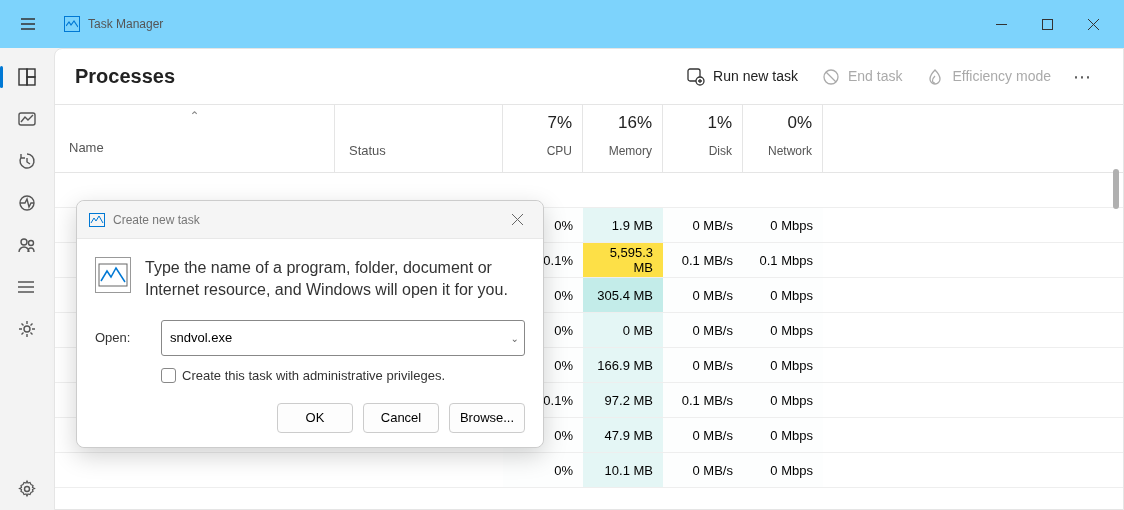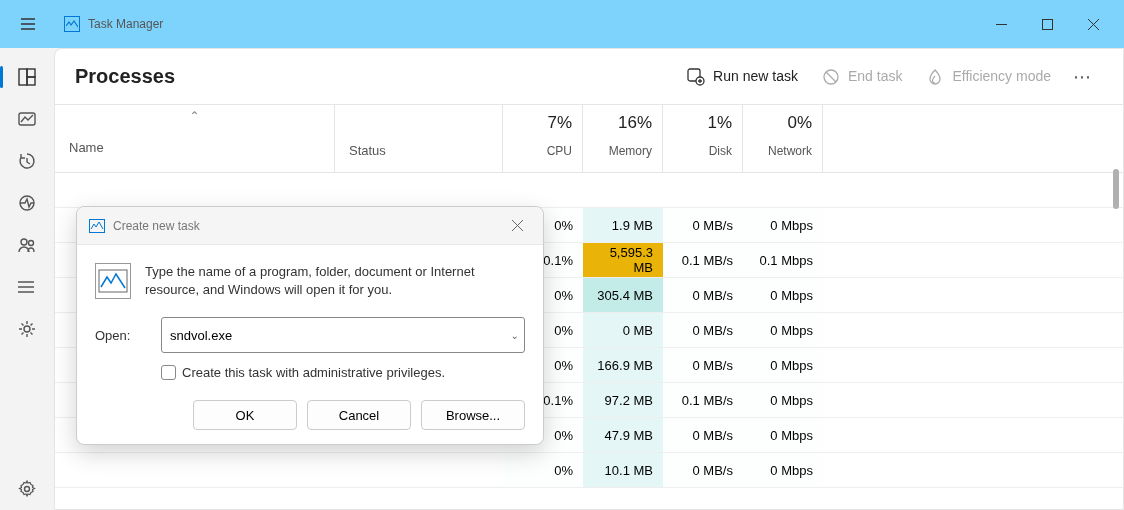--- a/index.html
+++ b/index.html
@@ -40,45 +40,45 @@
 .col-metric .lbl { font-size: 12px; }
 
 .table-body { flex: 1; overflow: hidden; position: relative; }
 .table-row { display: flex; height: 35px; align-items: center; font-size: 13px; border-bottom: 1px solid #eee; }
 .cell-name { width: 280px; padding: 0 14px; }
 .cell-status { width: 168px; padding: 0 14px; }
 .cell-metric { width: 80px; text-align: right; padding-right: 10px; height: 100%; display: flex; align-items: center; justify-content: flex-end; }
 .heat-0 { background: #fdfefe; }
 .heat-1 { background: #e4f6f5; }
 .heat-2 { background: #c3ece9; }
-.heat-3 { background: #eab308; padding-left: 31px; }
+.heat-3 { background: #fde047; padding-left: 31px; }
 .blank-row { height: 35px; border-bottom: 1px solid #eee; }
 
 .scrollbar-track { position: absolute; right: 2px; top: 120px; width: 8px; height: 300px; }
 .scrollbar-thumb { position: absolute; top: 0; width: 6px; height: 40px; background: #b0b0b0; border-radius: 3px; }
 
-.dialog { position: absolute; left: 76px; top: 206px; width: 468px; background: #fafafa; border: 1px solid #ccc; border-radius: 8px; box-shadow: 0 8px 24px rgba(0,0,0,0.18); z-index: 100; }
+.dialog { position: absolute; left: 76px; top: 200px; width: 468px; background: #fafafa; border: 1px solid #ccc; border-radius: 8px; box-shadow: 0 8px 24px rgba(0,0,0,0.18); z-index: 100; }
 .dialog-title { height: 38px; display: flex; align-items: center; padding: 0 12px; background: #f5f5f5; border-radius: 8px 8px 0 0; border-bottom: 1px solid #e8e8e8; }
 .dialog-title-icon { width: 16px; height: 14px; margin-right: 8px; color: #0078d4; }
 .dialog-title-text { font-size: 12px; color: #777; flex: 1; }
 .dialog-close { width: 28px; height: 28px; display: flex; align-items: center; justify-content: center; cursor: pointer; color: #666; }
 .dialog-body { padding: 18px 18px 14px 18px; background: #fff; border-radius: 0 0 8px 8px; }
 .dialog-desc-row { display: flex; gap: 14px; margin-bottom: 18px; }
 .dialog-big-icon { width: 36px; height: 36px; border: 1px solid #999; display: flex; align-items: center; justify-content: center; flex-shrink: 0; }
-.dialog-desc { font-size: 13px; color: #333; line-height: 1.4; }
+.dialog-desc { font-size: 16px; color: #333; line-height: 1.4; }
 .dialog-open-row { display: flex; align-items: center; gap: 18px; margin-bottom: 12px; }
 .dialog-open-label { font-size: 13px; color: #333; width: 48px; }
 .dialog-combo { flex: 1; position: relative; }
 .dialog-input { width: 100%; height: 36px; padding: 0 28px 0 8px; border: 1px solid #888; border-radius: 3px; font-size: 13px; }
 .dialog-combo-arrow { position: absolute; right: 6px; top: 50%; transform: translateY(-50%); color: #666; pointer-events: none; font-size: 10px; }
 .dialog-check-row { display: flex; align-items: center; gap: 6px; margin-left: 66px; margin-bottom: 20px; }
 .dialog-checkbox { width: 15px; height: 15px; border: 1px solid #888; border-radius: 3px; }
 .dialog-check-label { font-size: 13px; color: #333; }
 .dialog-buttons { display: flex; gap: 10px; justify-content: flex-end; }
-.dialog-btn { width: 104px; height: 30px; border: 1px solid #ccc; background: #fdfdfd; border-radius: 4px; font-size: 13px; cursor: pointer; }
+.dialog-btn { width: 76px; height: 30px; border: 1px solid #ccc; background: #fdfdfd; border-radius: 4px; font-size: 13px; cursor: pointer; }
 </style>
 </head>
 <body>
 
 <div class="titlebar">
   <div class="hamburger">
     <svg viewBox="0 0 16 16">
         <path d="M1 3h14M1 8h14M1 13h14" stroke="#333" stroke-width="1.4"></path>
       </svg>
   </div>

